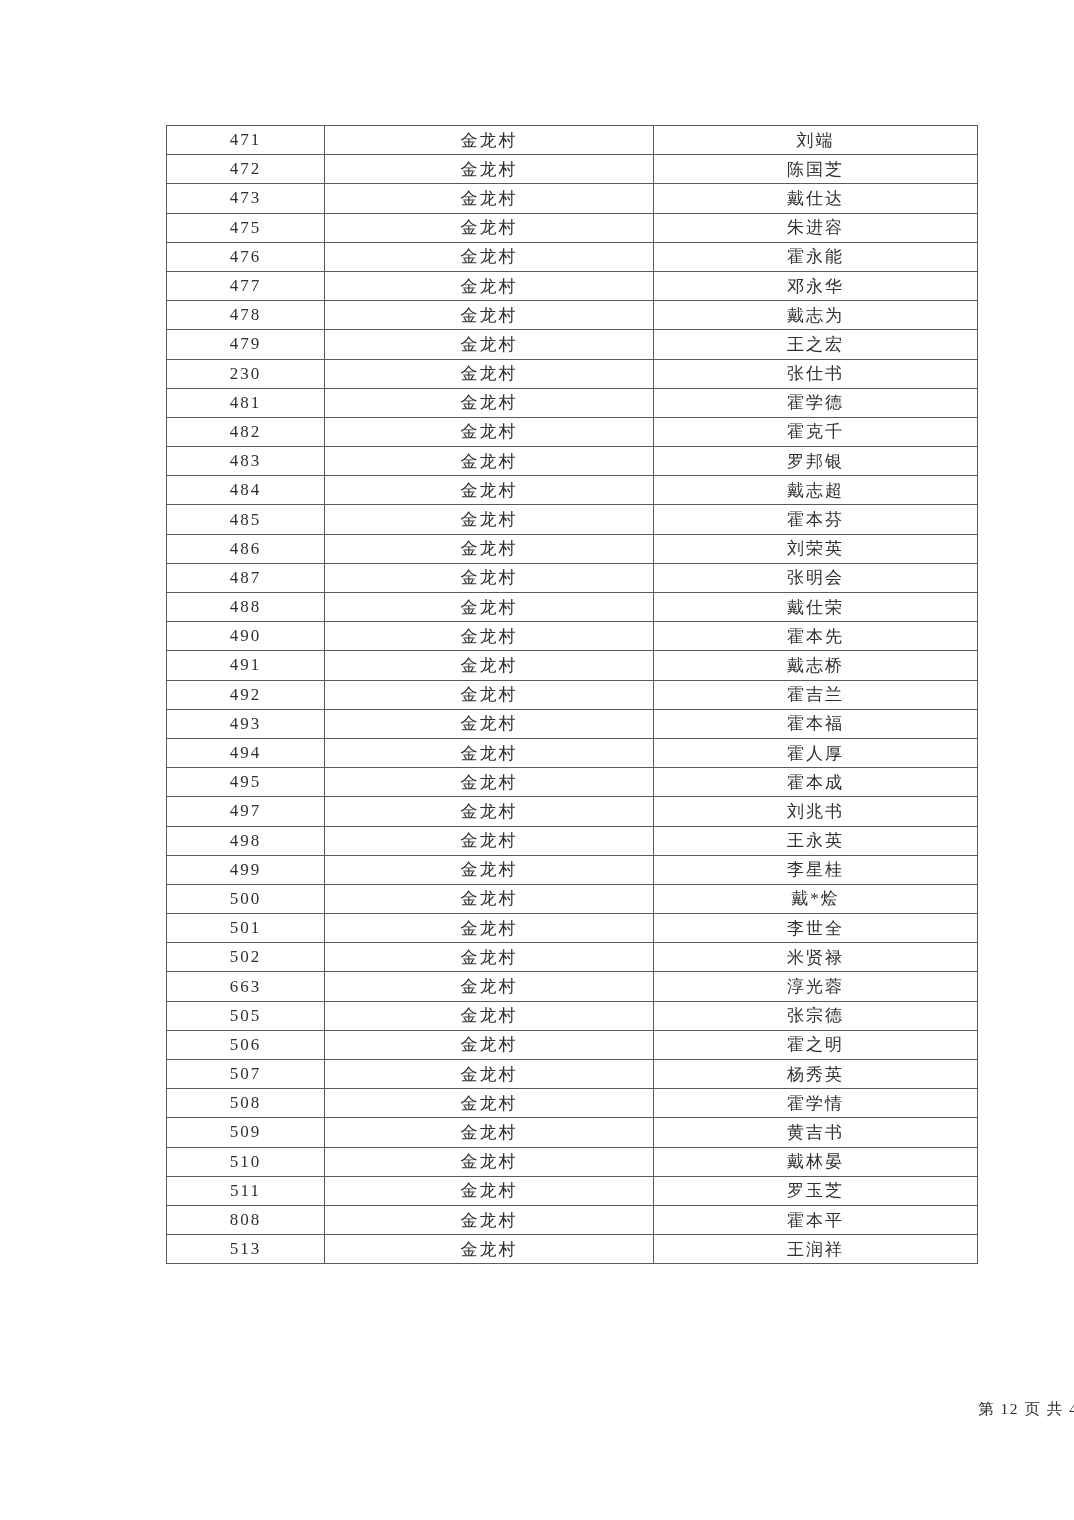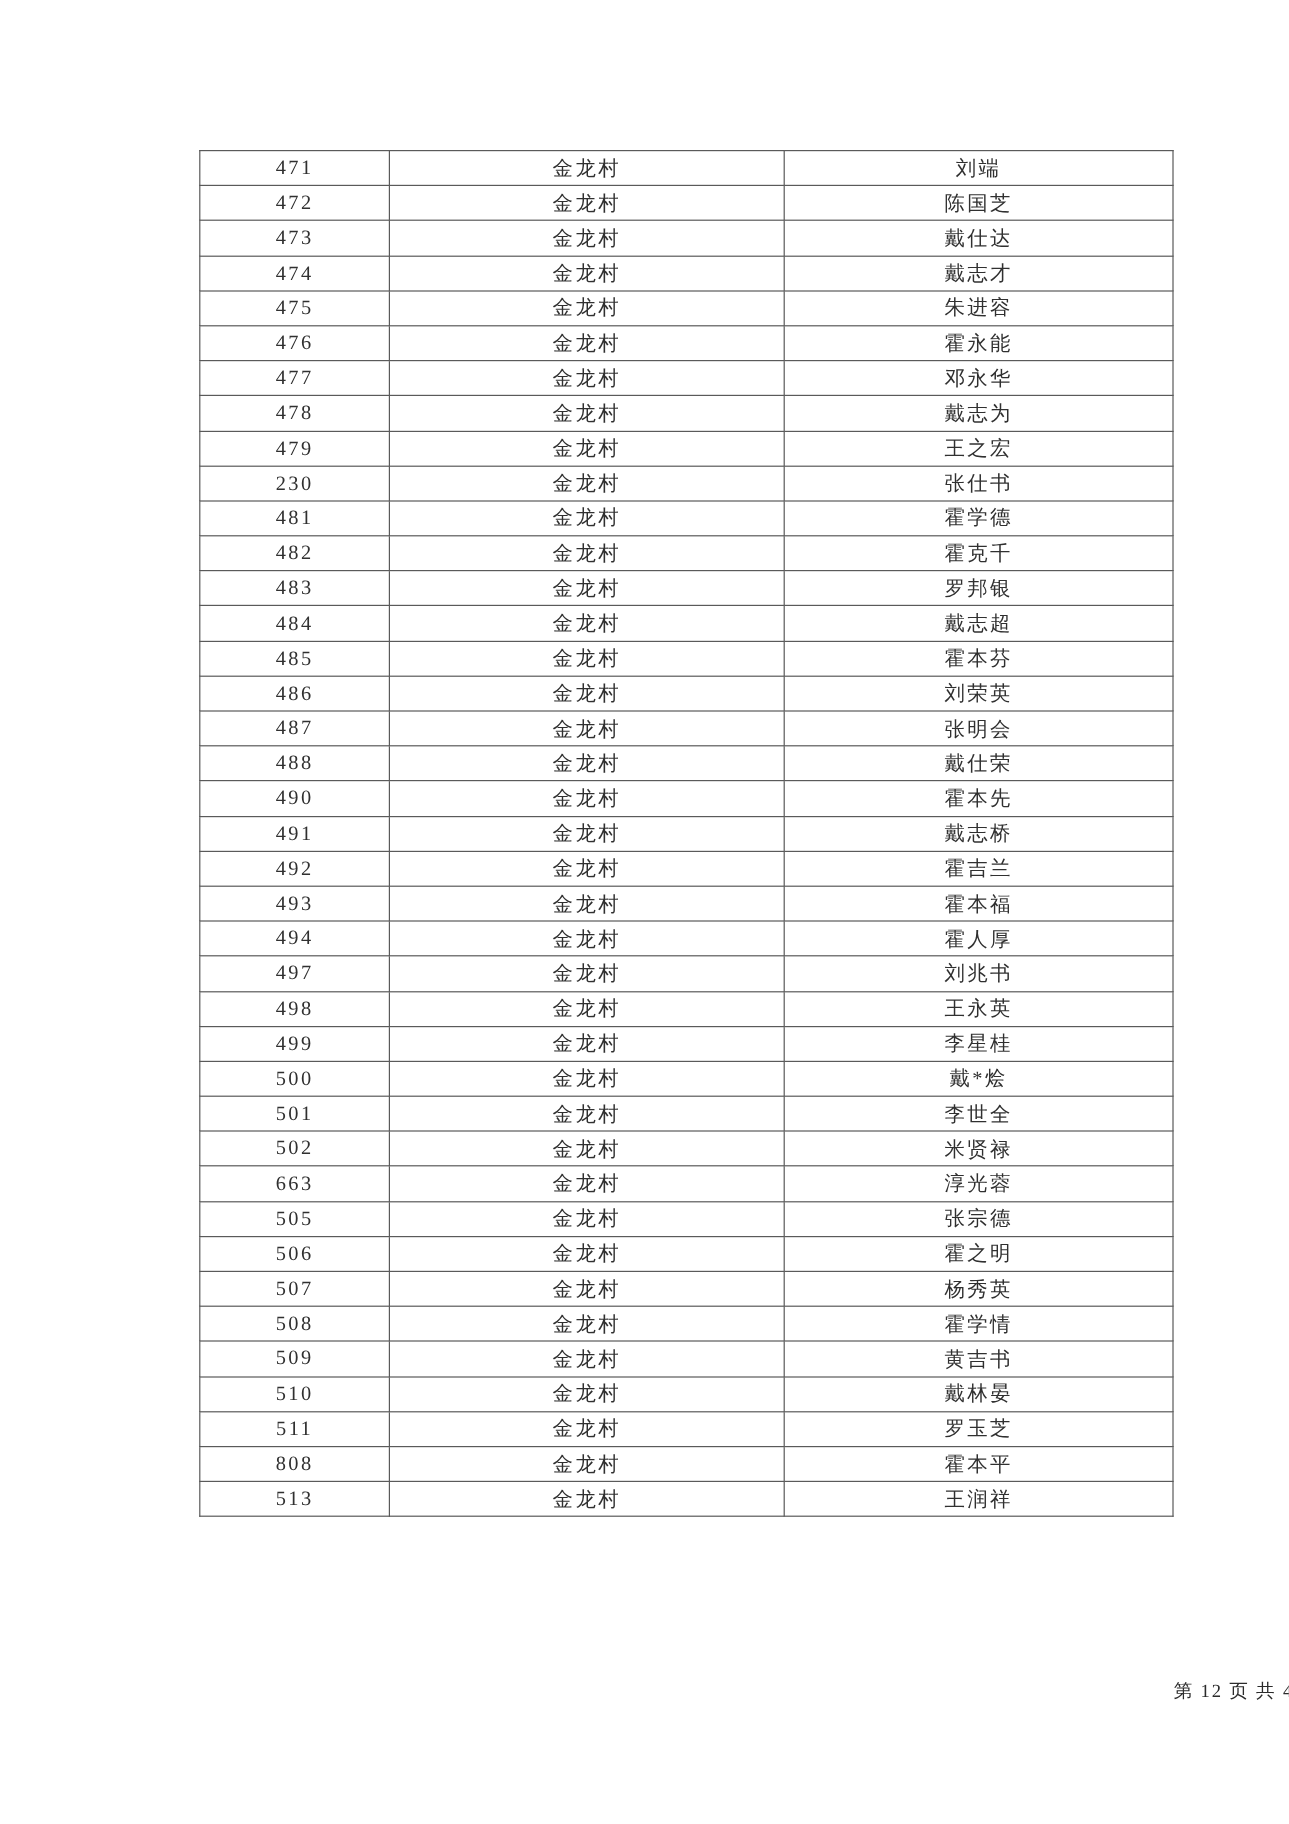--- a/index.html
+++ b/index.html
@@ -77,25 +77,20 @@
             <td>472</td>
             <td>金龙村</td>
             <td>陈国芝</td>
           </tr>
           <tr>
             <td>473</td>
             <td>金龙村</td>
             <td>戴仕达</td>
           </tr>
           <tr>
-            <td>474</td>
-            <td>金龙村</td>
-            <td>戴志才</td>
-          </tr>
-          <tr>
             <td>475</td>
             <td>金龙村</td>
             <td>朱进容</td>
           </tr>
           <tr>
             <td>476</td>
             <td>金龙村</td>
             <td>霍永能</td>
           </tr>
           <tr>
@@ -175,20 +170,25 @@
           </tr>
           <tr>
             <td>493</td>
             <td>金龙村</td>
             <td>霍本福</td>
           </tr>
           <tr>
             <td>494</td>
             <td>金龙村</td>
             <td>霍人厚</td>
+          </tr>
+          <tr>
+            <td>495</td>
+            <td>金龙村</td>
+            <td>霍本成</td>
           </tr>
           <tr>
             <td>497</td>
             <td>金龙村</td>
             <td>刘兆书</td>
           </tr>
           <tr>
             <td>498</td>
             <td>金龙村</td>
             <td>王永英</td>

